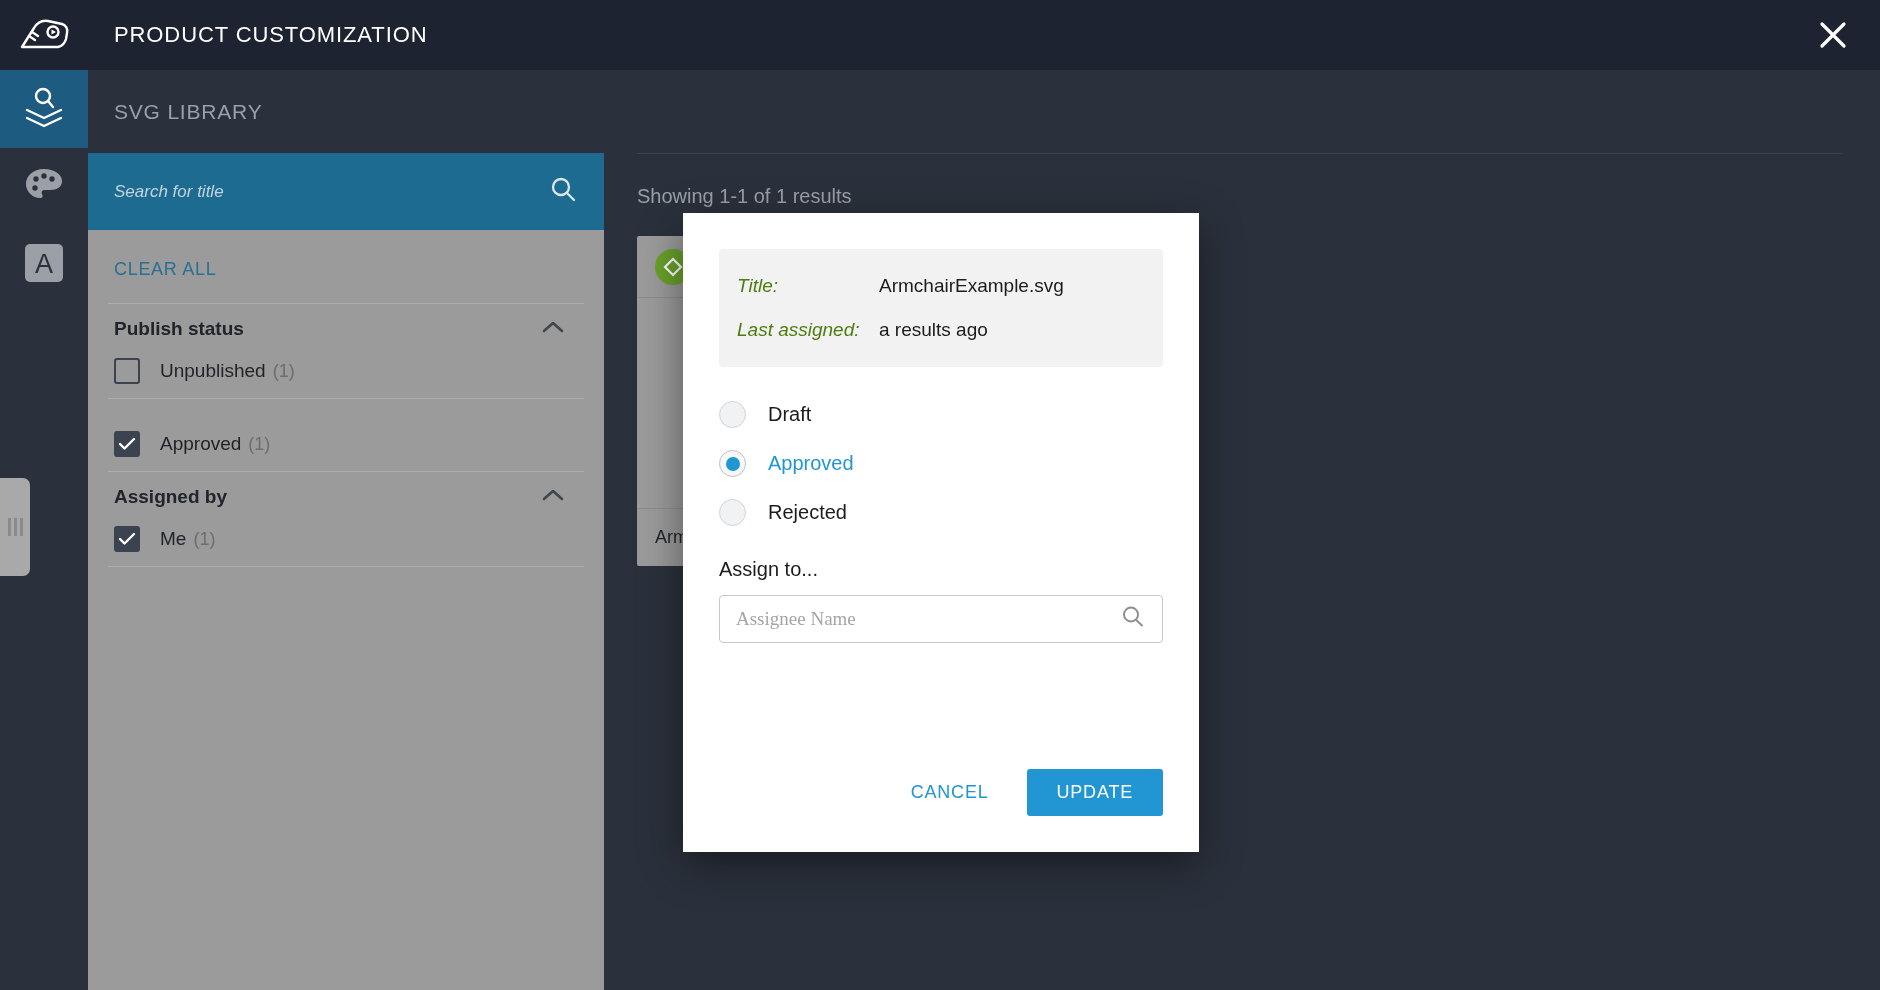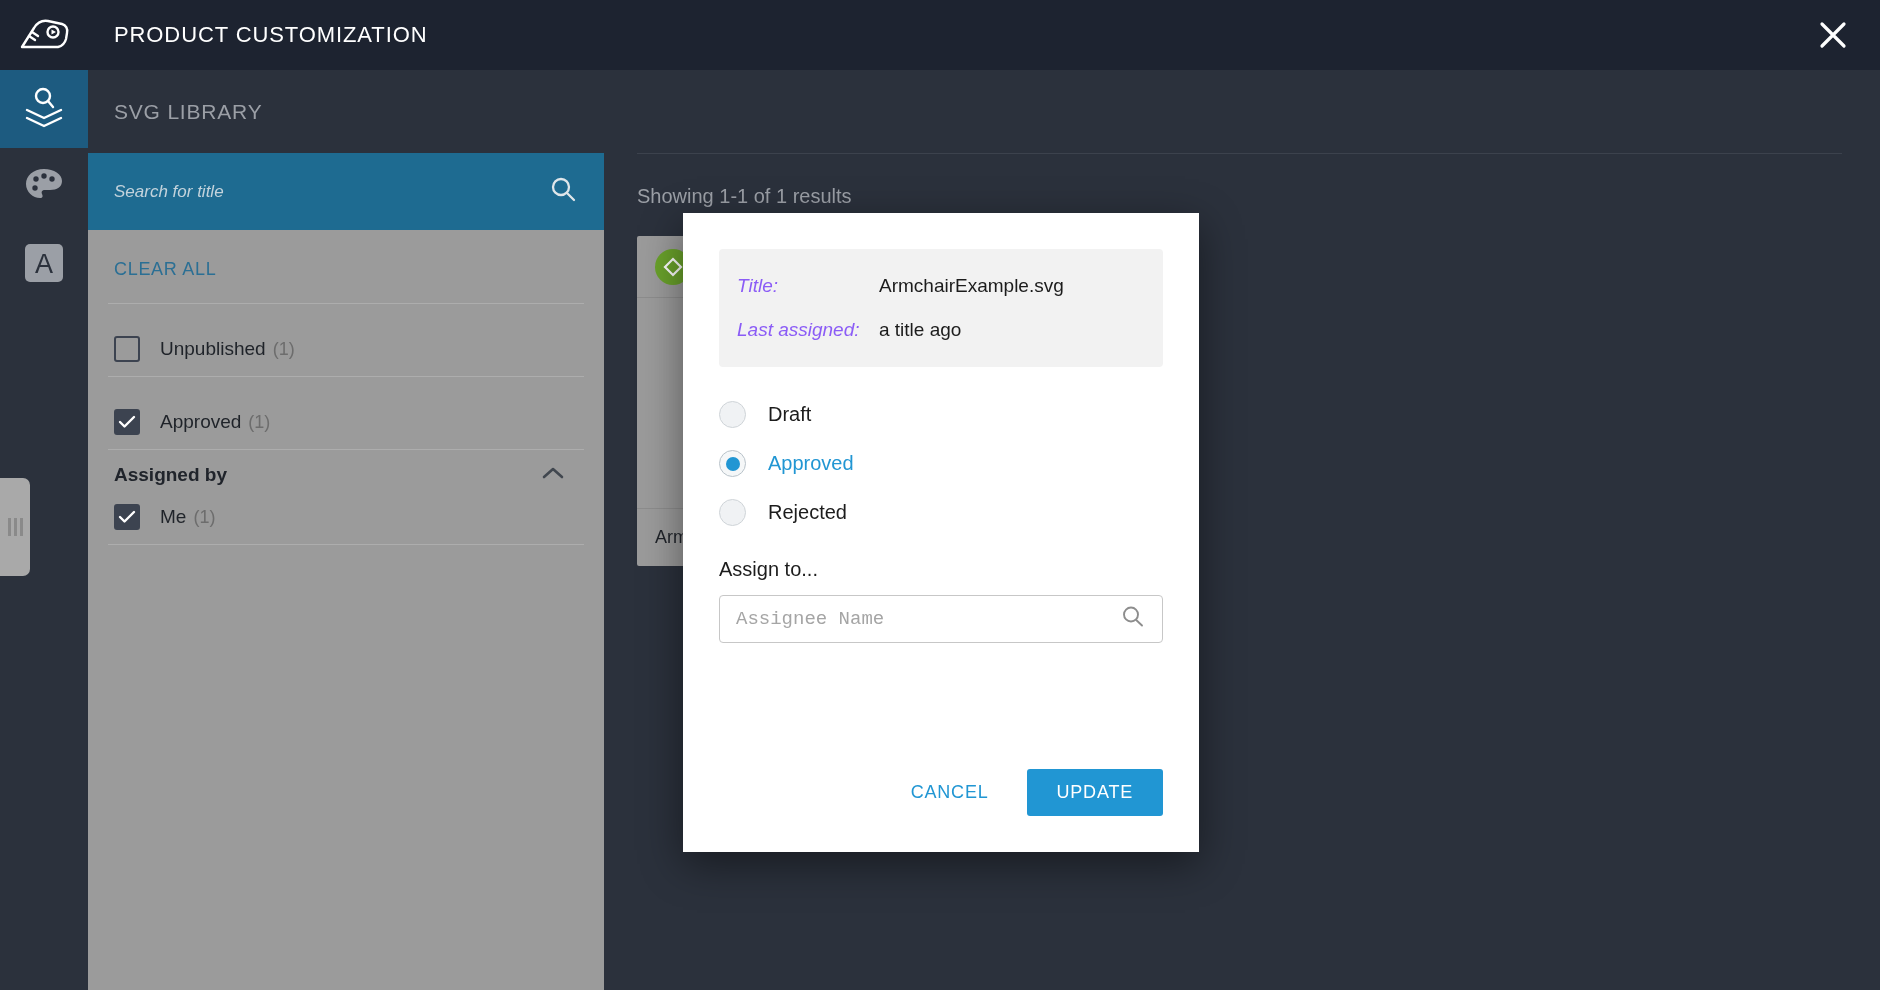--- a/index.html
+++ b/index.html
@@ -283,21 +283,21 @@
   }
   .info-row {
     display: flex;
     align-items: baseline;
     margin-bottom: 22px;
   }
   .info-row:last-child { margin-bottom: 0; }
   .info-label {
     font-style: italic;
     font-size: 19px;
-    color: #8b5cf6;
+    color: #4d7c0f;
     flex: 0 0 auto;
     min-width: 142px;
   }
   .info-value {
     font-size: 19px;
     color: #1c1c1c;
   }
 
   .radios { margin-top: 34px; }
   .radio-row {
@@ -351,21 +351,21 @@
     padding: 0 16px;
     cursor: text;
   }
   .assign-input input {
     flex: 1;
     border: none;
     outline: none;
     background: transparent;
     font-size: 19px;
     color: #1c1c1c;
-    font-family: Liberation Mono, monospace;
+    font-family: Liberation Serif, serif;
   }
   .assign-input input::placeholder { color: #a5a5a5; opacity: 1; }
 
   .modal-actions {
     position: absolute;
     right: 36px;
     bottom: 36px;
     display: flex;
     align-items: center;
     gap: 22px;
@@ -474,20 +474,28 @@
             <path d="M19 18 L26 25"></path>
           </g>
         </svg>
       </span>
     </div>
 
     <span class="clear-all">CLEAR ALL</span>
 
     
     <div class="fgroup">
+      <div class="fgroup-head">
+        <span class="fgroup-title">Publish status</span>
+        <span>
+          <svg width="22" height="14" viewBox="0 0 22 14">
+            <path d="M2 11 L11 3 L20 11" fill="none" stroke="#41474f" stroke-width="2.6" stroke-linecap="round" stroke-linejoin="round"></path>
+          </svg>
+        </span>
+      </div>
       <div class="fopt">
         <span class="cbox"></span>
         <span class="fopt-label">Unpublished</span>
         <span class="fopt-count">(1)</span>
       </div>
     </div>
 
     
     <div class="fgroup">
       <div class="fopt">
@@ -543,21 +551,21 @@
 
   <div class="modal">
 
     <div class="info-box">
       <div class="info-row">
         <span class="info-label">Title:</span>
         <span class="info-value">ArmchairExample.svg</span>
       </div>
       <div class="info-row">
         <span class="info-label">Last assigned:</span>
-        <span class="info-value">a title ago</span>
+        <span class="info-value">a results ago</span>
       </div>
     </div>
 
     <div class="radios">
       <div class="radio-row">
         <span class="radio"></span>
         <span class="radio-label">Draft</span>
       </div>
       <div class="radio-row">
         <span class="radio selected"></span>

